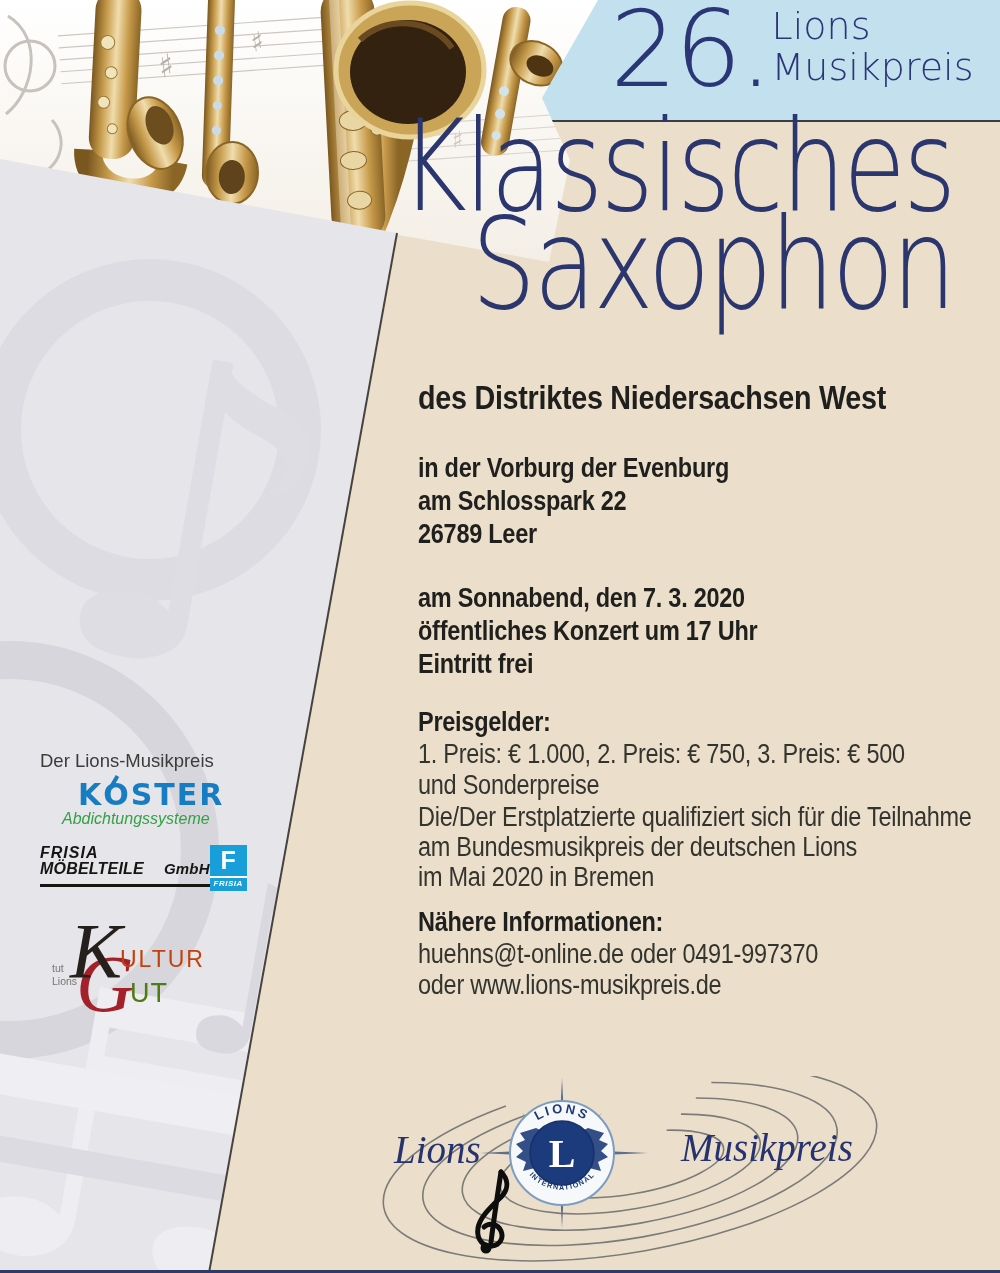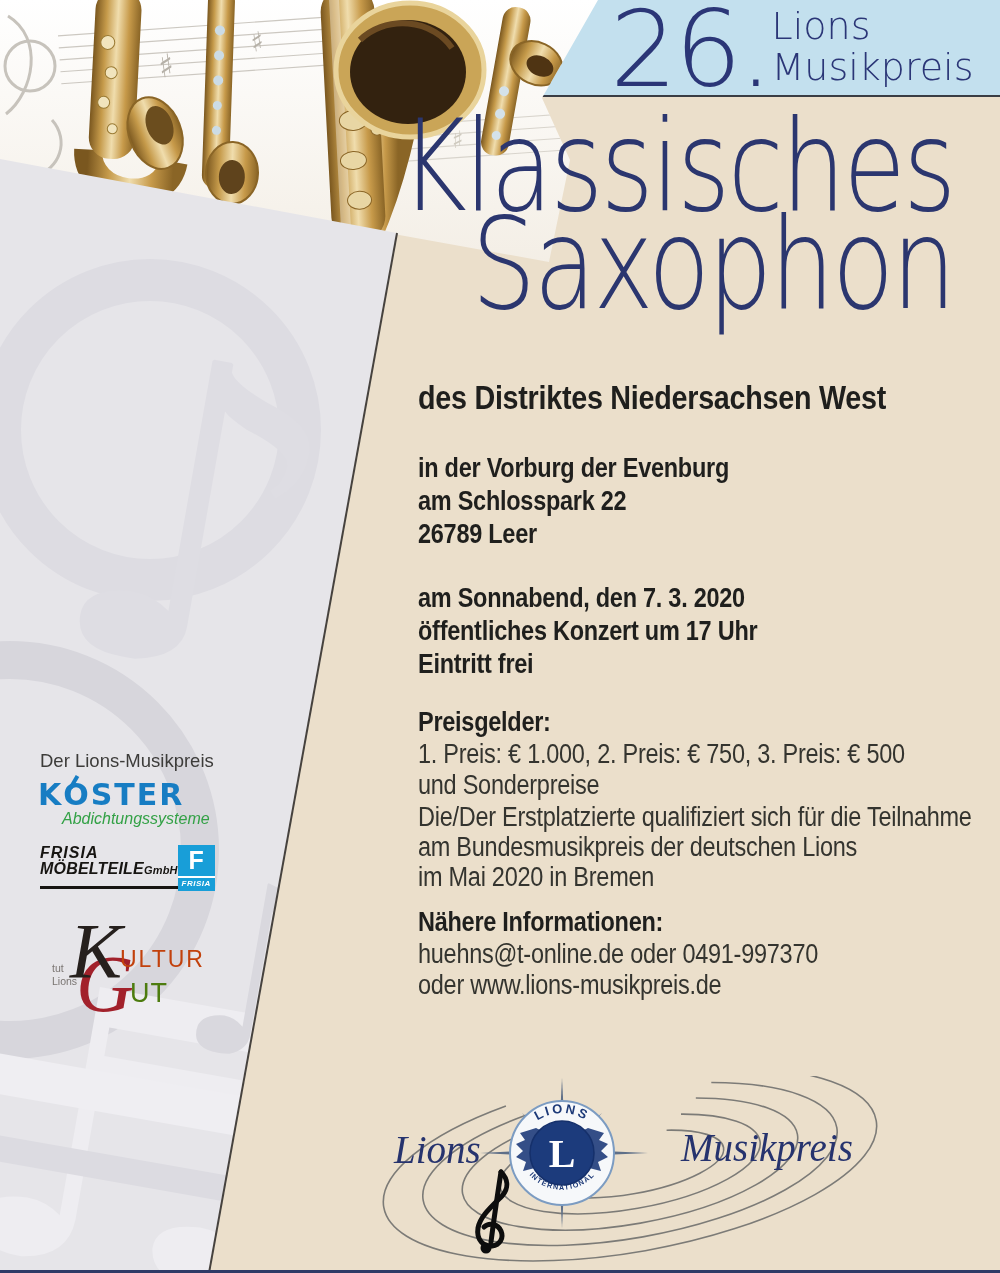--- a/index.html
+++ b/index.html
@@ -1,20 +1,20 @@
 <!DOCTYPE html>
 <html><head>
 <meta charset="utf-8">
 <style>
   html,body{margin:0;padding:0;background:#9a9a9a;}
   .page{position:relative;width:1000px;height:1273px;background:#ebdfcb;overflow:hidden;
         font-family:"Liberation Sans","DejaVu Sans",sans-serif;}
 
   
-  .badge{position:absolute;left:420px;top:0;width:580px;height:97px;background:#c3e0ee;
+  .badge{position:absolute;left:420px;top:0;width:580px;height:122px;background:#c3e0ee;
          border-bottom:2px solid #3a3d44;box-sizing:border-box;display:flex;align-items:flex-start;
          padding-left:190px;color:#2b3677;}
   .badge-number{font-family:"DejaVu Sans","Liberation Sans",sans-serif;font-weight:200;
                 font-size:106px;line-height:100px;letter-spacing:-3px;}
   .badge-lines{font-family:"DejaVu Sans","Liberation Sans",sans-serif;font-weight:200;
                font-size:38px;line-height:41px;margin:6px 0 0 2px;}
 
   
   .title-line{position:absolute;right:46px;color:#2b366f;white-space:nowrap;
               font-family:"DejaVu Sans","Liberation Sans",sans-serif;font-weight:200;
@@ -26,30 +26,30 @@
   .rc{position:absolute;left:418px;transform:scaleX(0.87);transform-origin:0 0;
       color:#1f1f1d;white-space:nowrap;}
   .bold27{font-size:27px;font-weight:bold;line-height:33px;letter-spacing:-0.3px;}
   .reg27{font-size:27px;font-weight:normal;line-height:31px;color:#34342f;letter-spacing:-0.3px;}
   .subtitle{font-size:33px;font-weight:bold;letter-spacing:-0.3px;}
 
   
   .sponsor-intro{position:absolute;left:40px;top:711px;font-size:18.5px;line-height:28px;color:#3d3c3a;margin-top:36px;}
   .koester{position:absolute;left:38px;top:777px;}
   .koester-name{font-size:30px;font-weight:bold;color:#177dc3;letter-spacing:2px;
-                font-family:"DejaVu Sans",sans-serif;}
+                font-family:"DejaVu Sans",sans-serif;margin-left:40px;}
   .ko-o{position:relative;display:inline-block;}
   .ko-o i{position:absolute;left:9px;top:-2px;width:4px;height:14px;background:#177dc3;
           transform:rotate(30deg);}
   .koester-tag{margin:-2px 16px 0 24px;font-style:italic;color:#33a146;font-size:16px;}
   .frisia{position:absolute;left:40px;top:845px;display:flex;align-items:flex-start;color:#171512;}
   .frisia-text{border-bottom:3px solid #171512;padding-bottom:7px;min-width:112px;font-style:italic;}
   .fr-l1{font-size:16px;font-weight:bold;letter-spacing:1px;line-height:15px;}
   .fr-l2{font-size:16px;font-weight:bold;letter-spacing:0.2px;line-height:17px;}
-  .fr-suffix{font-size:11px;font-weight:bold;}
+  .fr-suffix{font-size:15px;font-weight:bold;margin-left:20px;}
   .fbox{width:37px;height:46px;background:#189ed8;text-align:center;box-sizing:border-box;}
   .fbox-f{display:block;font-size:25px;font-weight:bold;color:#fff;line-height:31px;}
   .fbox-label{display:block;font-size:8px;font-style:italic;font-weight:bold;color:#fff;
               border-top:2px solid #fff;line-height:11px;letter-spacing:0.5px;}
   .kulturgut{position:absolute;left:50px;top:918px;width:180px;height:105px;}
   .kg-k{position:absolute;left:20px;top:-6px;font-family:"Liberation Serif",serif;font-style:italic;
         font-size:78px;line-height:1;color:#26201d;}
   .kg-ultur{position:absolute;left:70px;top:28px;font-size:23px;letter-spacing:2px;color:#c2410c;}
   .kg-g{position:absolute;left:26px;top:26px;font-family:"Liberation Serif",serif;font-style:italic;
         font-size:80px;line-height:1;color:#a2212b;}

